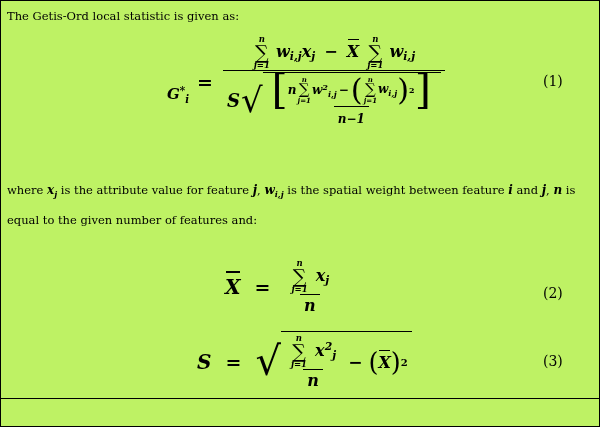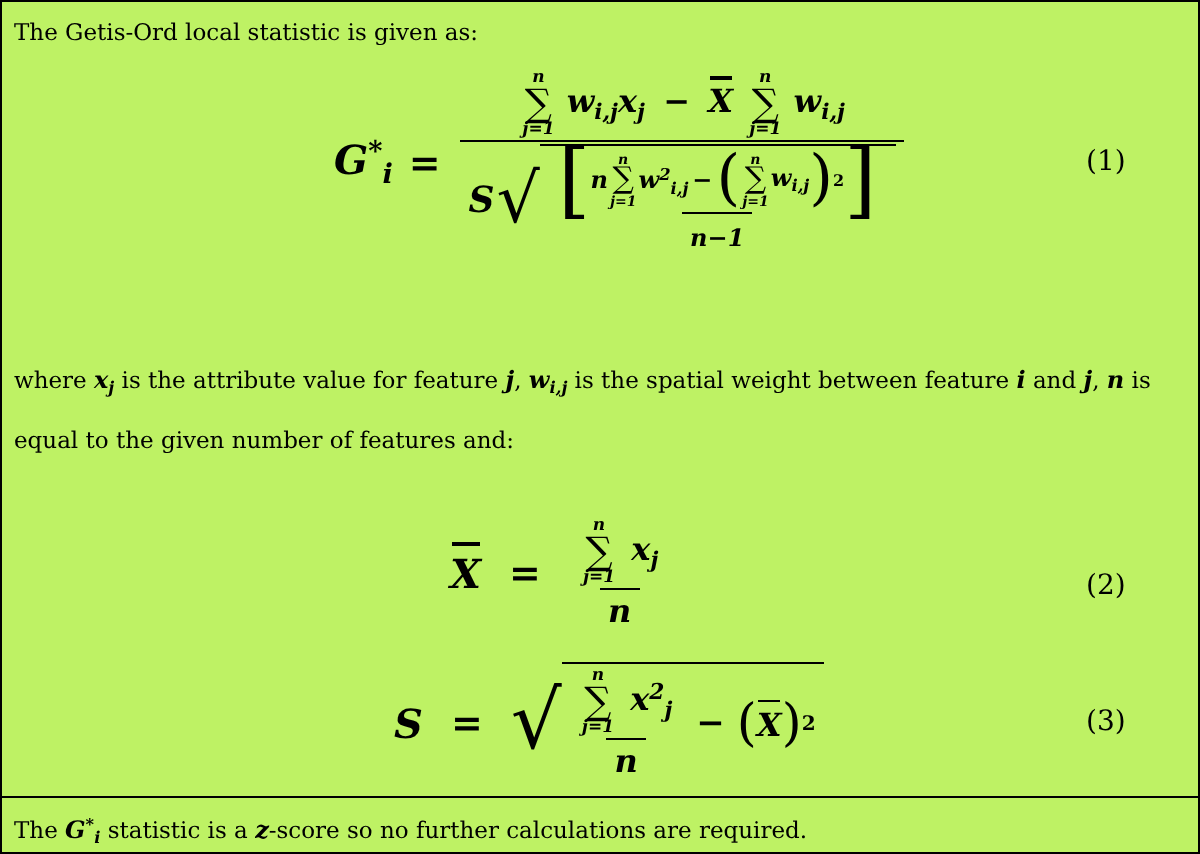--- a/index.html
+++ b/index.html
@@ -140,21 +140,21 @@
 </style>
 </head>
 <body>
 
 <div id="page">
 
   <div class="text-line" style="left:6px; top:8px;">The Getis-Ord local statistic is given as:</div>
 
   <div class="eq-block" style="left:166px; top:34px;">
 
-    <span class="math" style="font-size:20px; position:relative; top:0px;">
+    <span class="math" style="font-size:15px; position:relative; top:12px;">
       <span>G</span><span class="sup">*</span><span class="sub">i</span>
     </span>
     <span class="mathup" style="font-size:19px; margin:0 8px;">=</span>
 
     <span class="frac">
 
       <span class="num">
         <span class="bigsum">
           <span class="lim">n</span>
           <span class="sigma">∑</span>
@@ -262,17 +262,14 @@
           <span class="math" style="font-size:16px; position:relative;"><span style="position:absolute; left:1px; top:-3px; width:11px; height:1.4px; background:#000;"></span><span>X</span></span>
           <span class="paren-big" style="font-size:1.6em;">)</span>
             <span class="sup" style="font-size:10px; vertical-align:0.8em;">2</span>
         </span>
       </span>
     </span>
   </div>
   <div class="eq-number" style="left:542px; top:352px;">(3)</div>
 
   <div class="bottom-rule" style="top:397px;"></div>
-  <div class="text-line" style="left:6px; top:404px;">
-    <span>The </span><span class="math" style="font-size:12px;"><span>G</span><span class="sup">*</span><span class="sub">i</span></span><span> statistic is a </span><span class="math" style="font-size:12px;">z</span><span>-score so no further calculations are required.</span>
-  </div>
 
 </div>
 
 </body></html>

